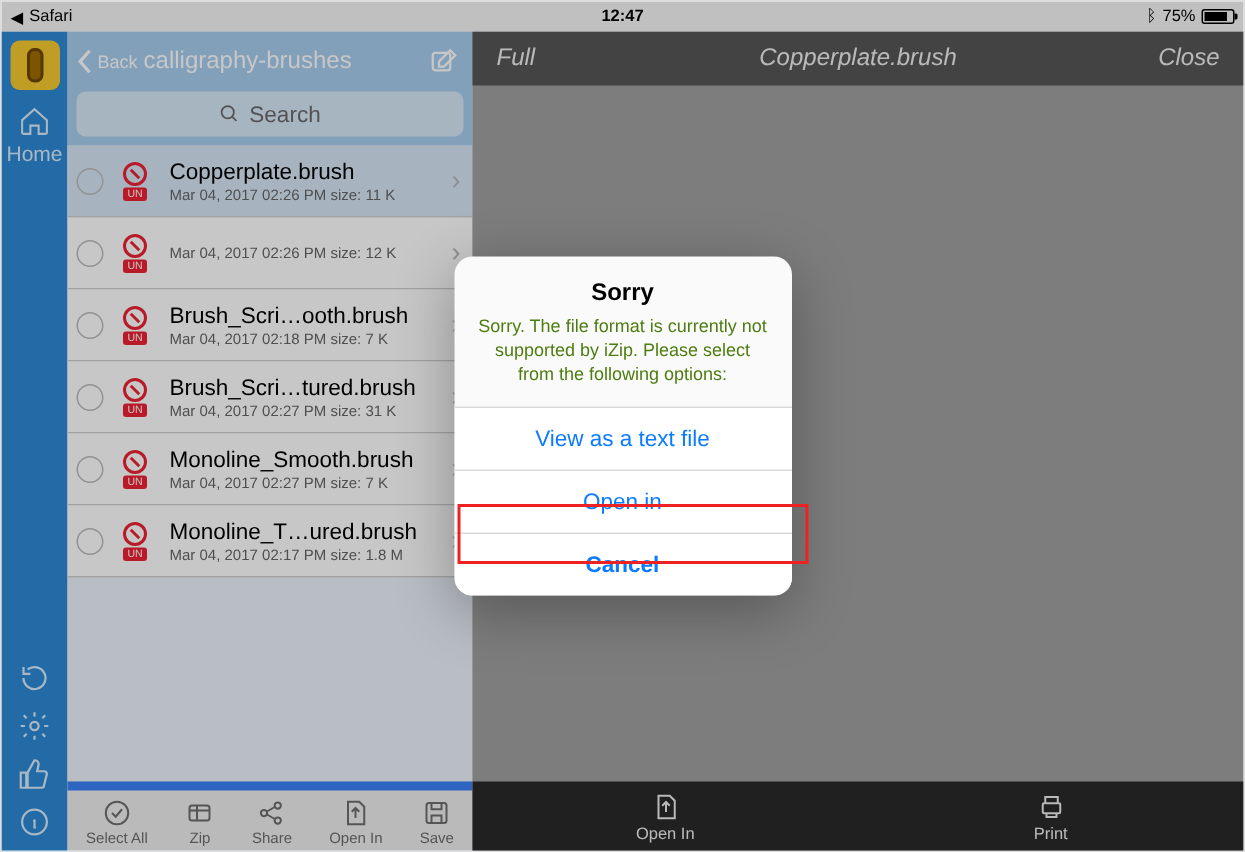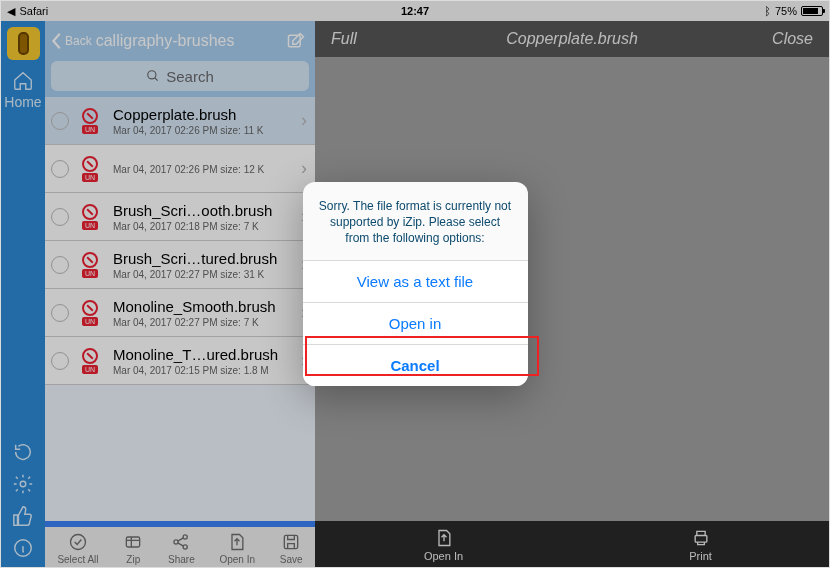--- a/index.html
+++ b/index.html
@@ -51,21 +51,21 @@
   .pv-header-wrap { position:relative; width:100%; display:flex; align-items:center;}
   .pv-body { flex:1; }
   .pv-footer { height:48px; background:#2a2a2a; display:flex; color:#eee; }
   .pv-footer .half { flex:1; display:flex; flex-direction:column; align-items:center; justify-content:center; gap:2px; font-size:11px;}
   .pv-footer svg { width:20px; height:20px; }
   
   .overlay { position:absolute; inset:0; background:rgba(0,0,0,0.22); display:flex; align-items:center; justify-content:center; }
   .dialog { width:225px; background:#fafafa; border-radius:12px; overflow:hidden; box-shadow:0 10px 40px rgba(0,0,0,.3);}
   .dlg-head { padding:16px 14px 14px; text-align:center; }
   .dlg-title { font-size:16px; font-weight:600; margin-bottom:4px;}
-  .dlg-msg { font-size:12px; color:#0c4a6e; line-height:1.35;}
+  .dlg-msg { font-size:12px; color:#4d7c0f; line-height:1.35;}
   .dlg-btn { height:42px; border-top:1px solid #d9d9d9; display:flex; align-items:center; justify-content:center; color:#0b7bff; font-size:15px; background:#fff;}
   .dlg-btn.cancel { font-weight:600; }
   .highlight-box { position:absolute; border:2px solid #e22; pointer-events:none; }
 </style>
 </head>
 <body>
 
 <div class="statusbar">
   <div class="left">
     <span>◀</span>
@@ -216,21 +216,21 @@
         <div class="row">
           <div class="radio">
             <div class="radio-circle"></div>
           </div>
           <div class="filethumb">
             <div class="no-icon"></div>
             <div class="un-badge">UN</div>
           </div>
           <div class="file-text">
             <div class="file-name">Monoline_T…ured.brush</div>
-            <div class="file-meta">Mar 04, 2017 02:15 PM  size: 1.8 M</div>
+            <div class="file-meta">Mar 04, 2017 02:17 PM  size: 1.8 M</div>
           </div>
           <div class="chev">›</div>
         </div>
       </div>
     <div class="fp-toolbar">
       <div class="tb-item">
         <svg viewBox="0 0 24 24" fill="none" stroke="#6e6e6e" stroke-width="1.6">
             <circle cx="12" cy="12" r="9"></circle>
             <path d="m8 12 3 3 5-6"></path>
           </svg>
@@ -293,20 +293,21 @@
           </svg>
         <span>Print</span>
       </div>
     </div>
   </div>
 </div>
 
 <div class="overlay">
   <div class="dialog">
     <div class="dlg-head">
+      <div class="dlg-title">Sorry</div>
       <div class="dlg-msg">Sorry. The file format is currently not supported by iZip. Please select from the following options:</div>
     </div>
     <div class="dlg-btn">View as a text file</div>
     <div class="dlg-btn">Open in</div>
     <div class="dlg-btn cancel">Cancel</div>
   </div>
 </div>
 
 <div class="highlight-box" style="left:304px; top:335px; width:234px; height:40px;"></div>
 

